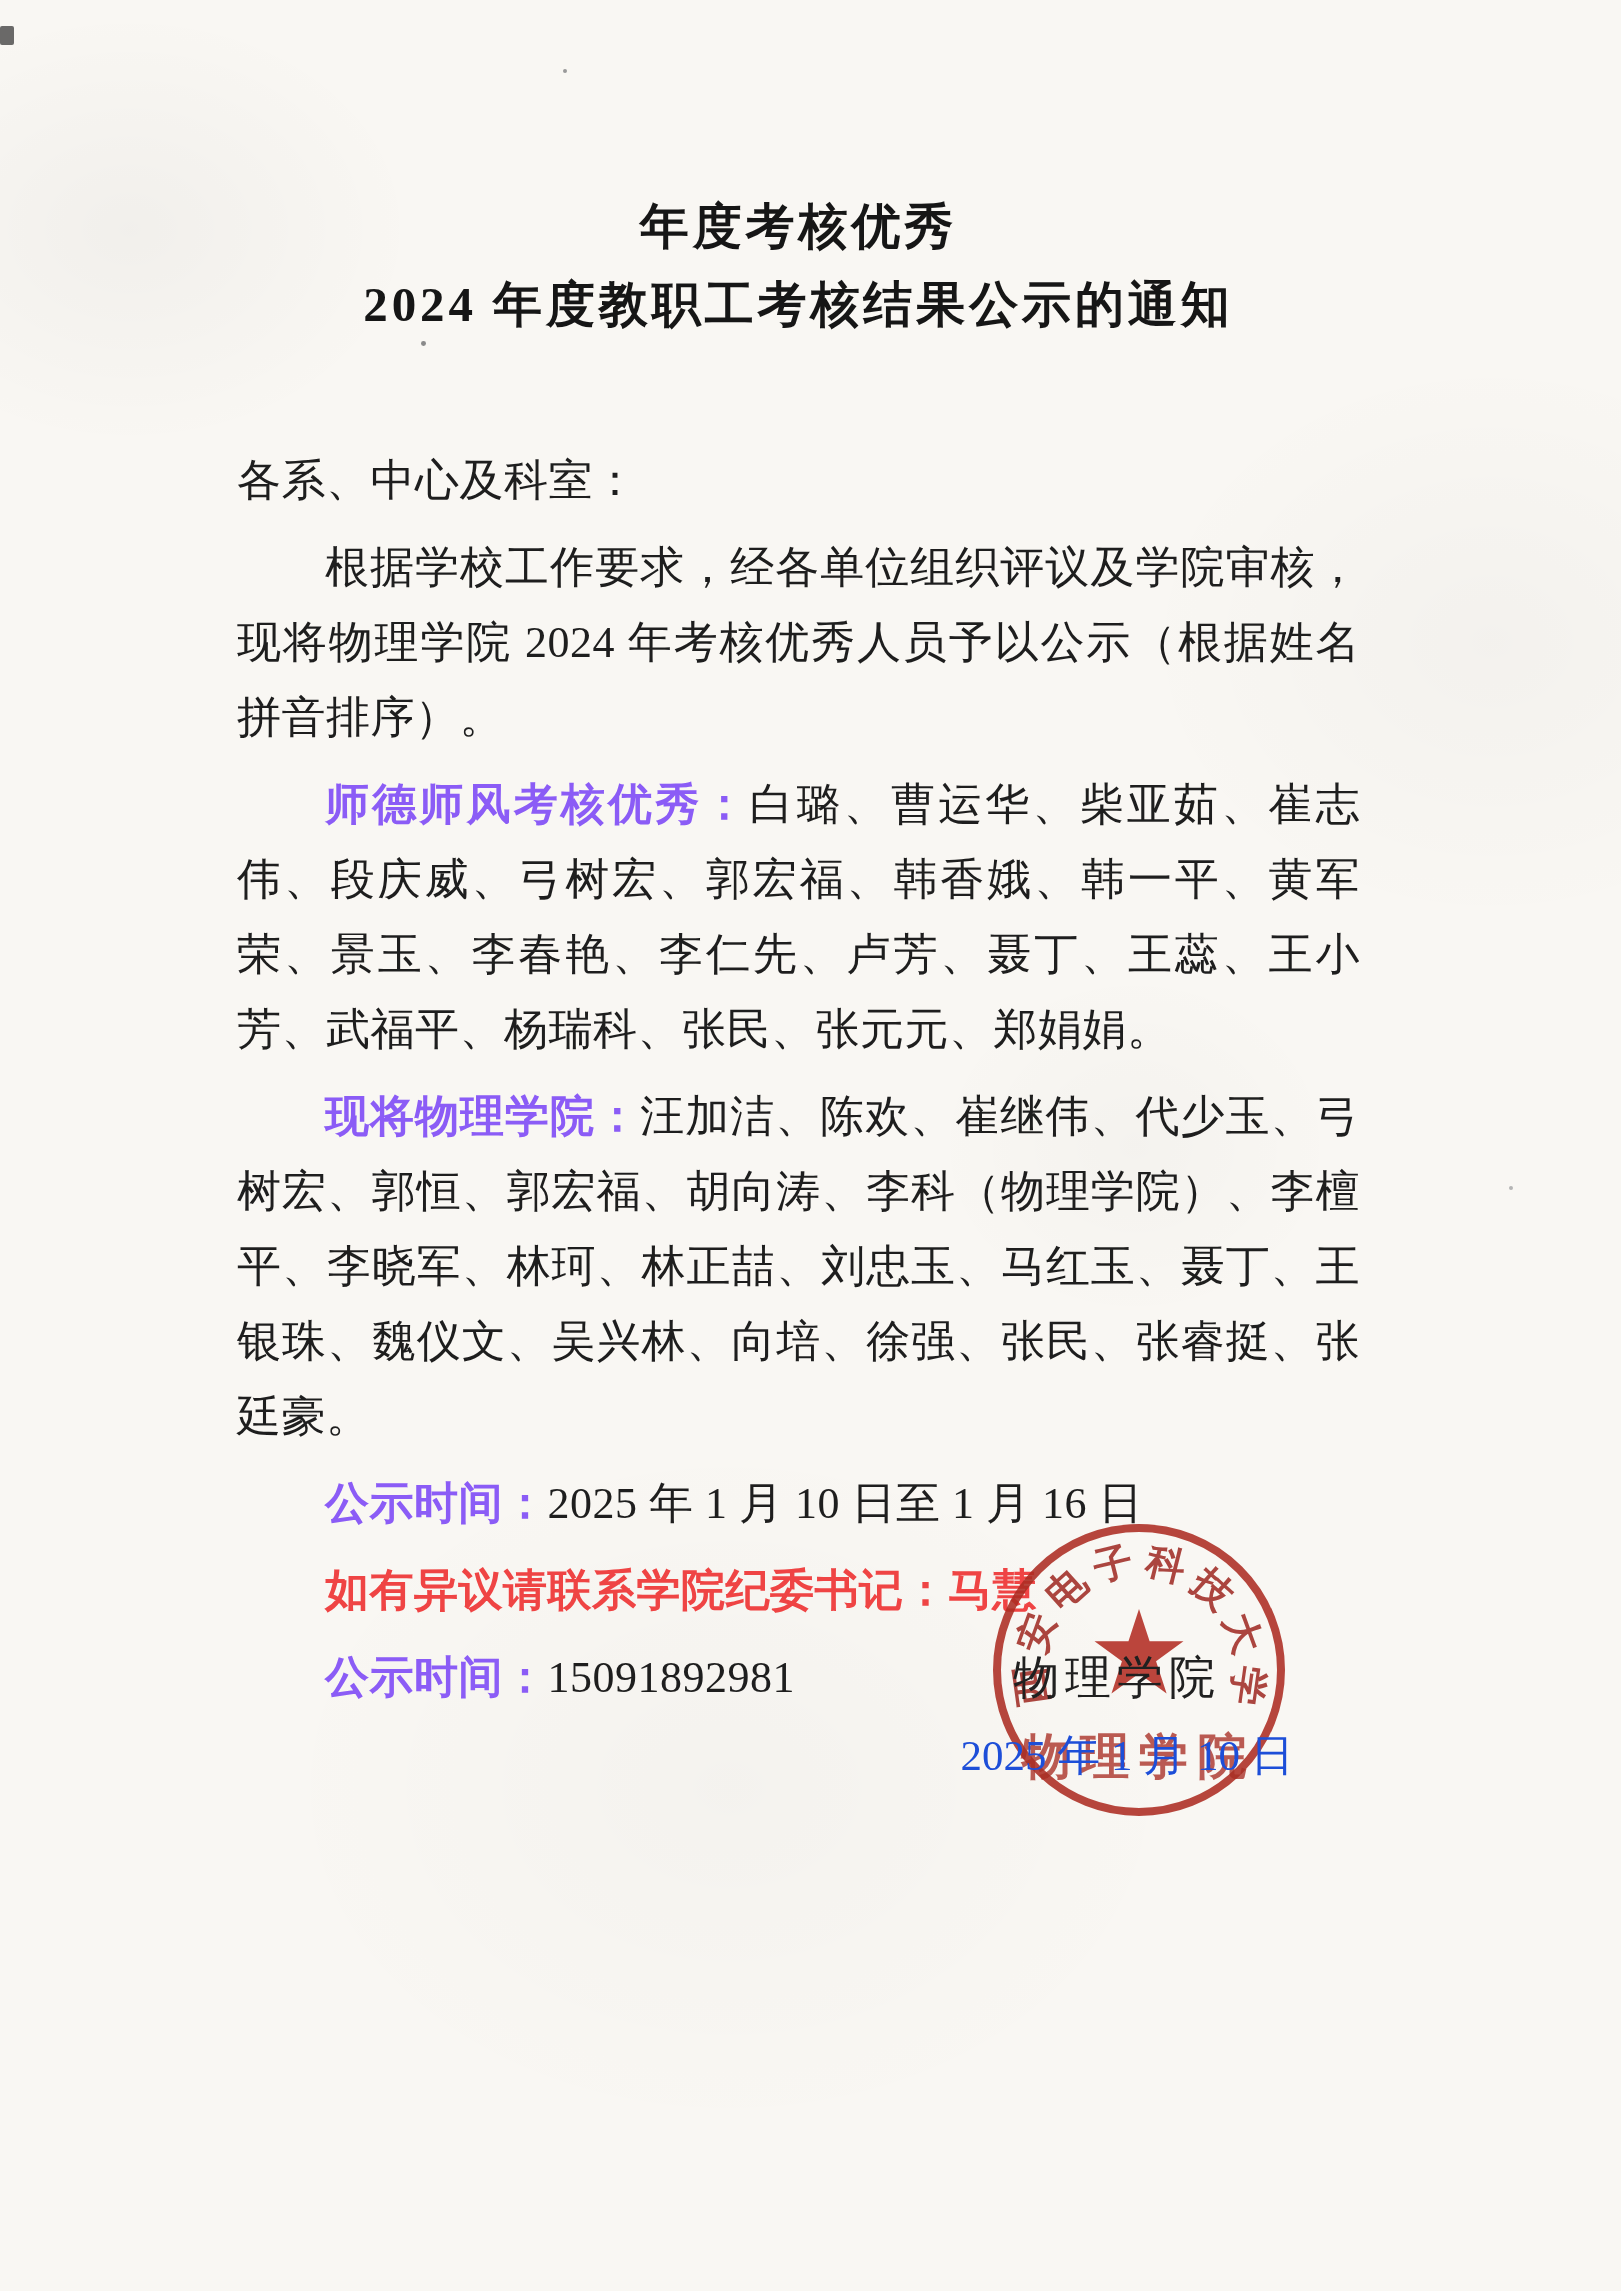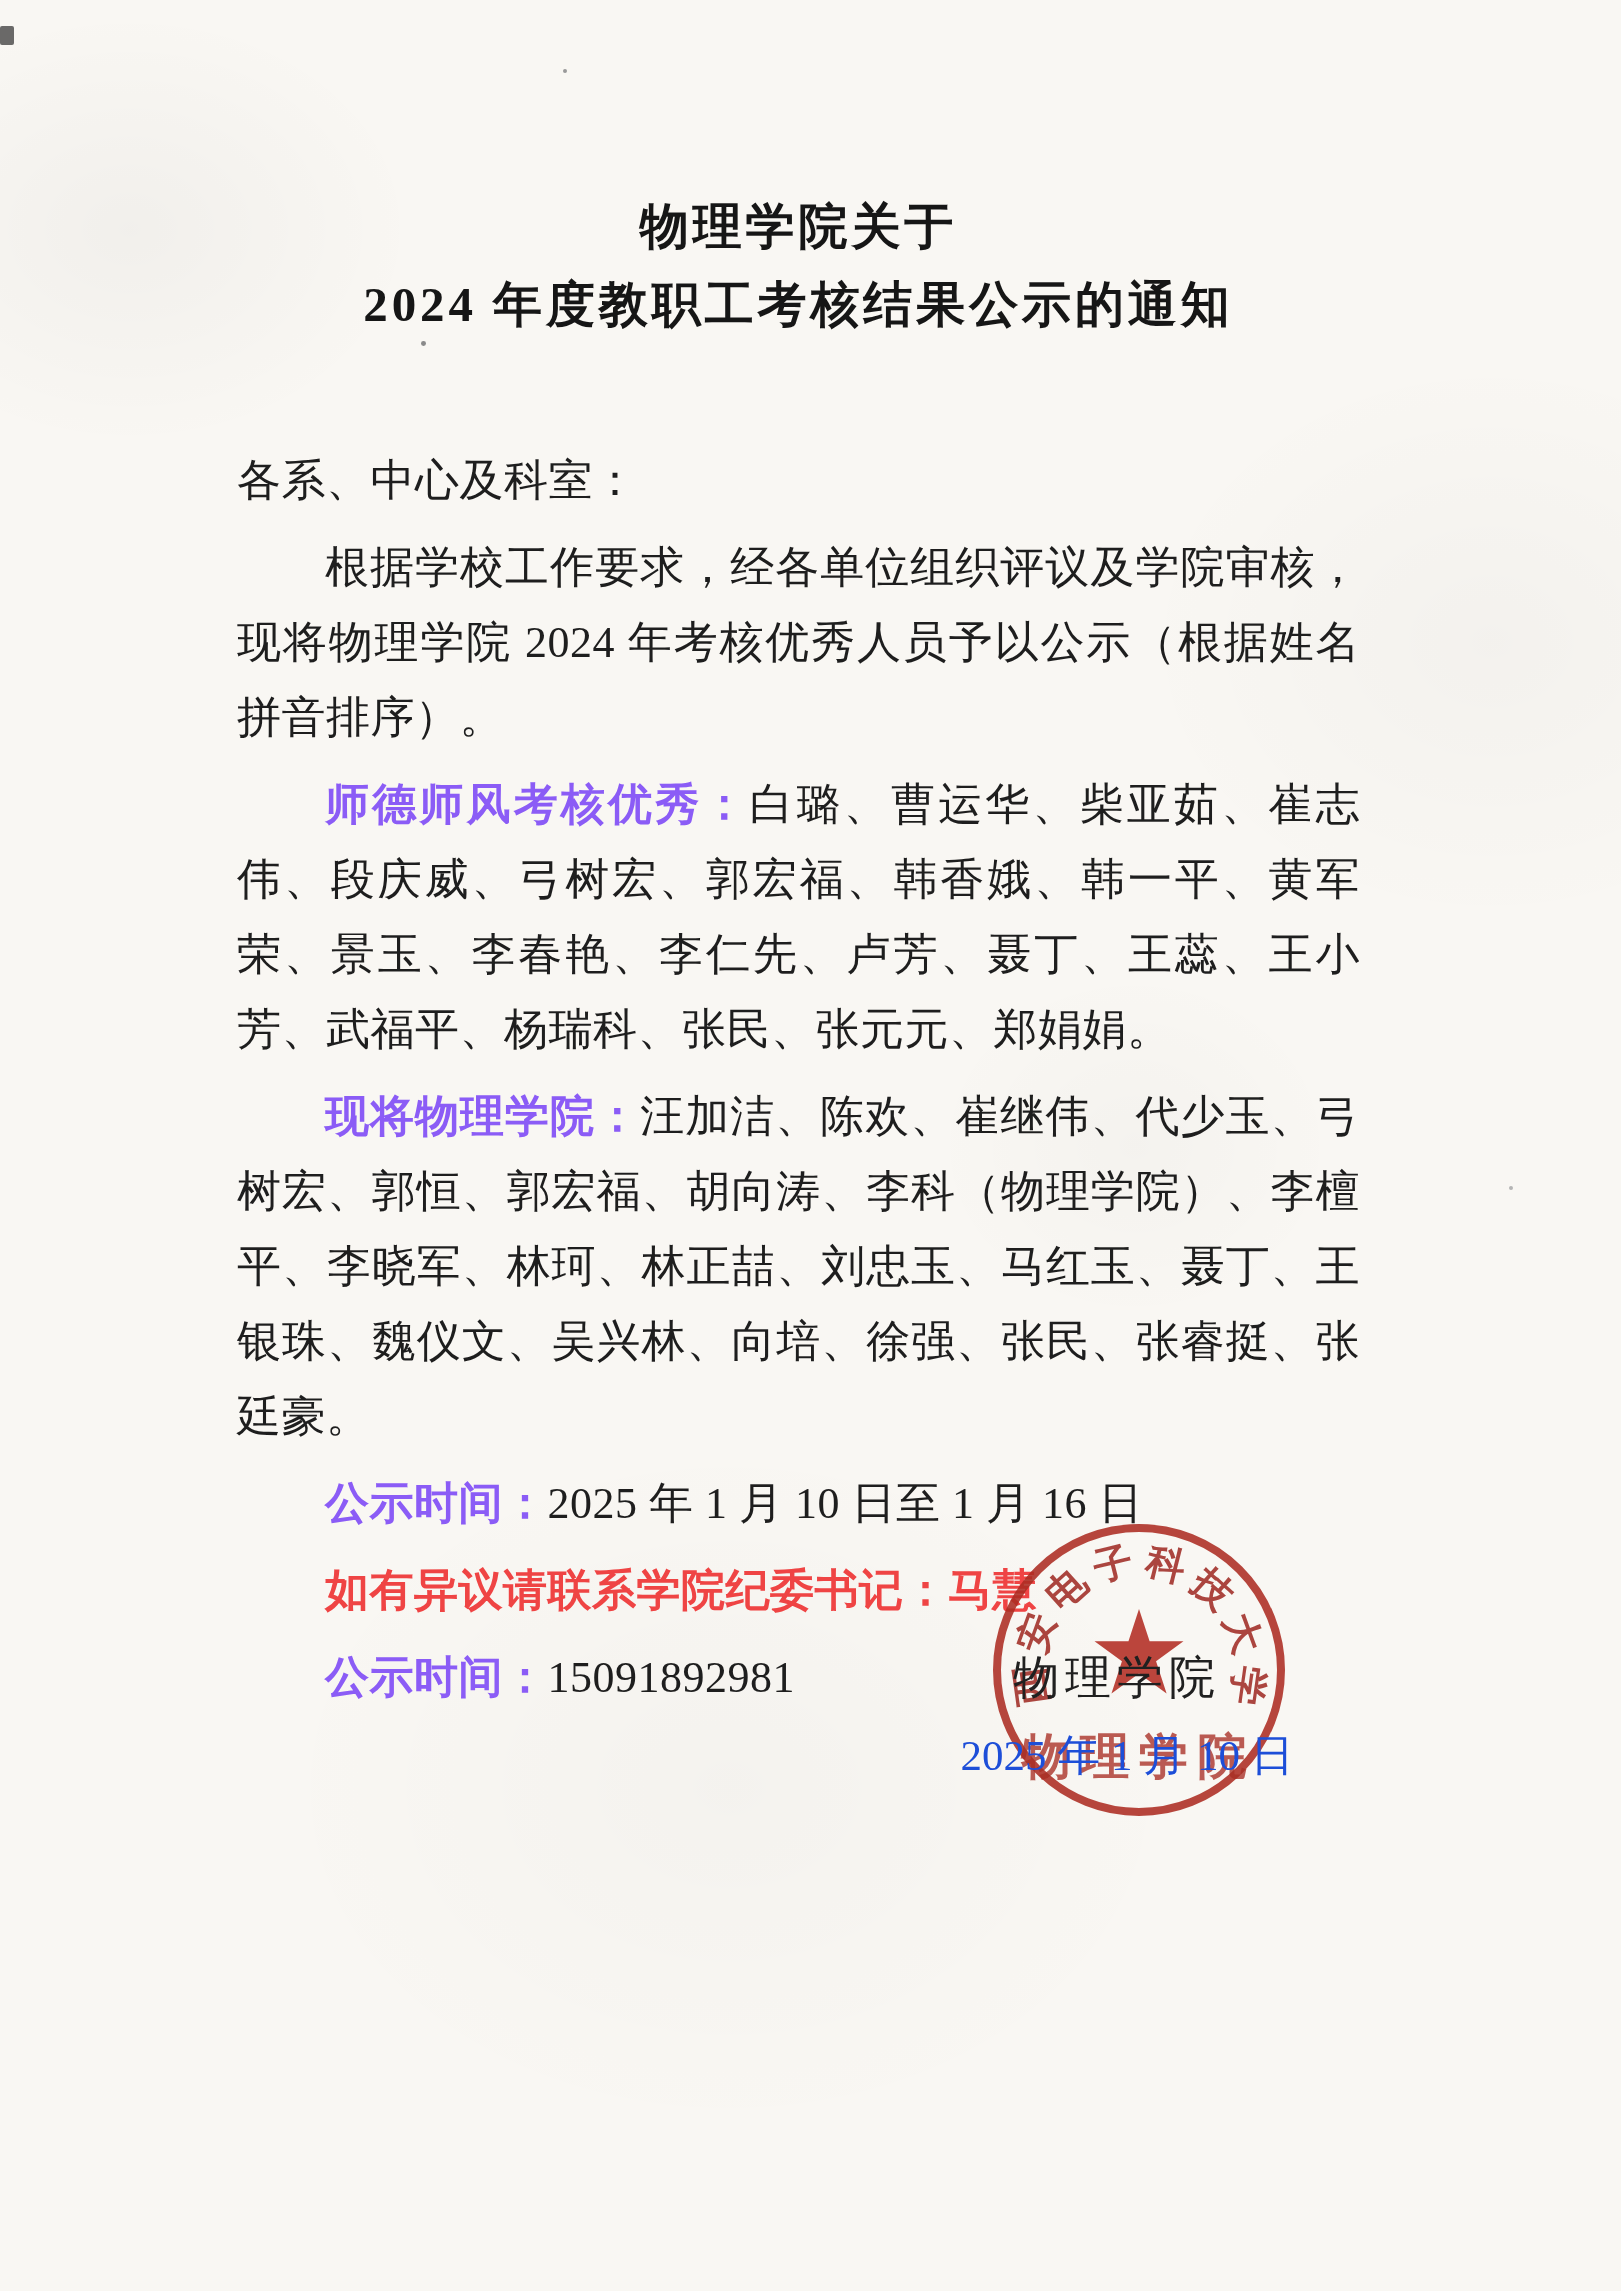--- a/index.html
+++ b/index.html
@@ -78,21 +78,21 @@
 <body>
 
 <div class="page">
 
   <div class="speck speck-a"></div>
   <div class="speck speck-b"></div>
   <div class="speck speck-c"></div>
   <div class="speck speck-d"></div>
 
   <div class="title-block">
-    <div class="title-line">物理学院关于</div>
+    <div class="title-line">年度考核优秀</div>
     <div class="title-line">2024 年度教职工考核结果公示的通知</div>
   </div>
 
   <div class="body-block">
     <p>各系、中心及科室：</p>
     <p class="indent">根据学校工作要求，经各单位组织评议及学院审核，现将物理学院 2024 年考核优秀人员予以公示（根据姓名拼音排序）。</p>
     <p class="indent"><span class="blabel">师德师风考核优秀：</span><span>白璐、曹运华、柴亚茹、崔志伟、段庆威、弓树宏、郭宏福、韩香娥、韩一平、黄军荣、景玉、李春艳、李仁先、卢芳、聂丁、王蕊、王小芳、武福平、杨瑞科、张民、张元元、郑娟娟。</span></p>
     <p class="indent"><span class="blabel">现将物理学院：</span><span>汪加洁、陈欢、崔继伟、代少玉、弓树宏、郭恒、郭宏福、胡向涛、李科（物理学院）、李檀平、李晓军、林珂、林正喆、刘忠玉、马红玉、聂丁、王银珠、魏仪文、吴兴林、向培、徐强、张民、张睿挺、张廷豪。</span></p>
     <p class="indent"><span class="blabel">公示时间：</span><span>2025 年 1 月 10 日至 1 月 16 日</span></p>
     <p class="indent bold-line">如有异议请联系学院纪委书记：马慧</p>

